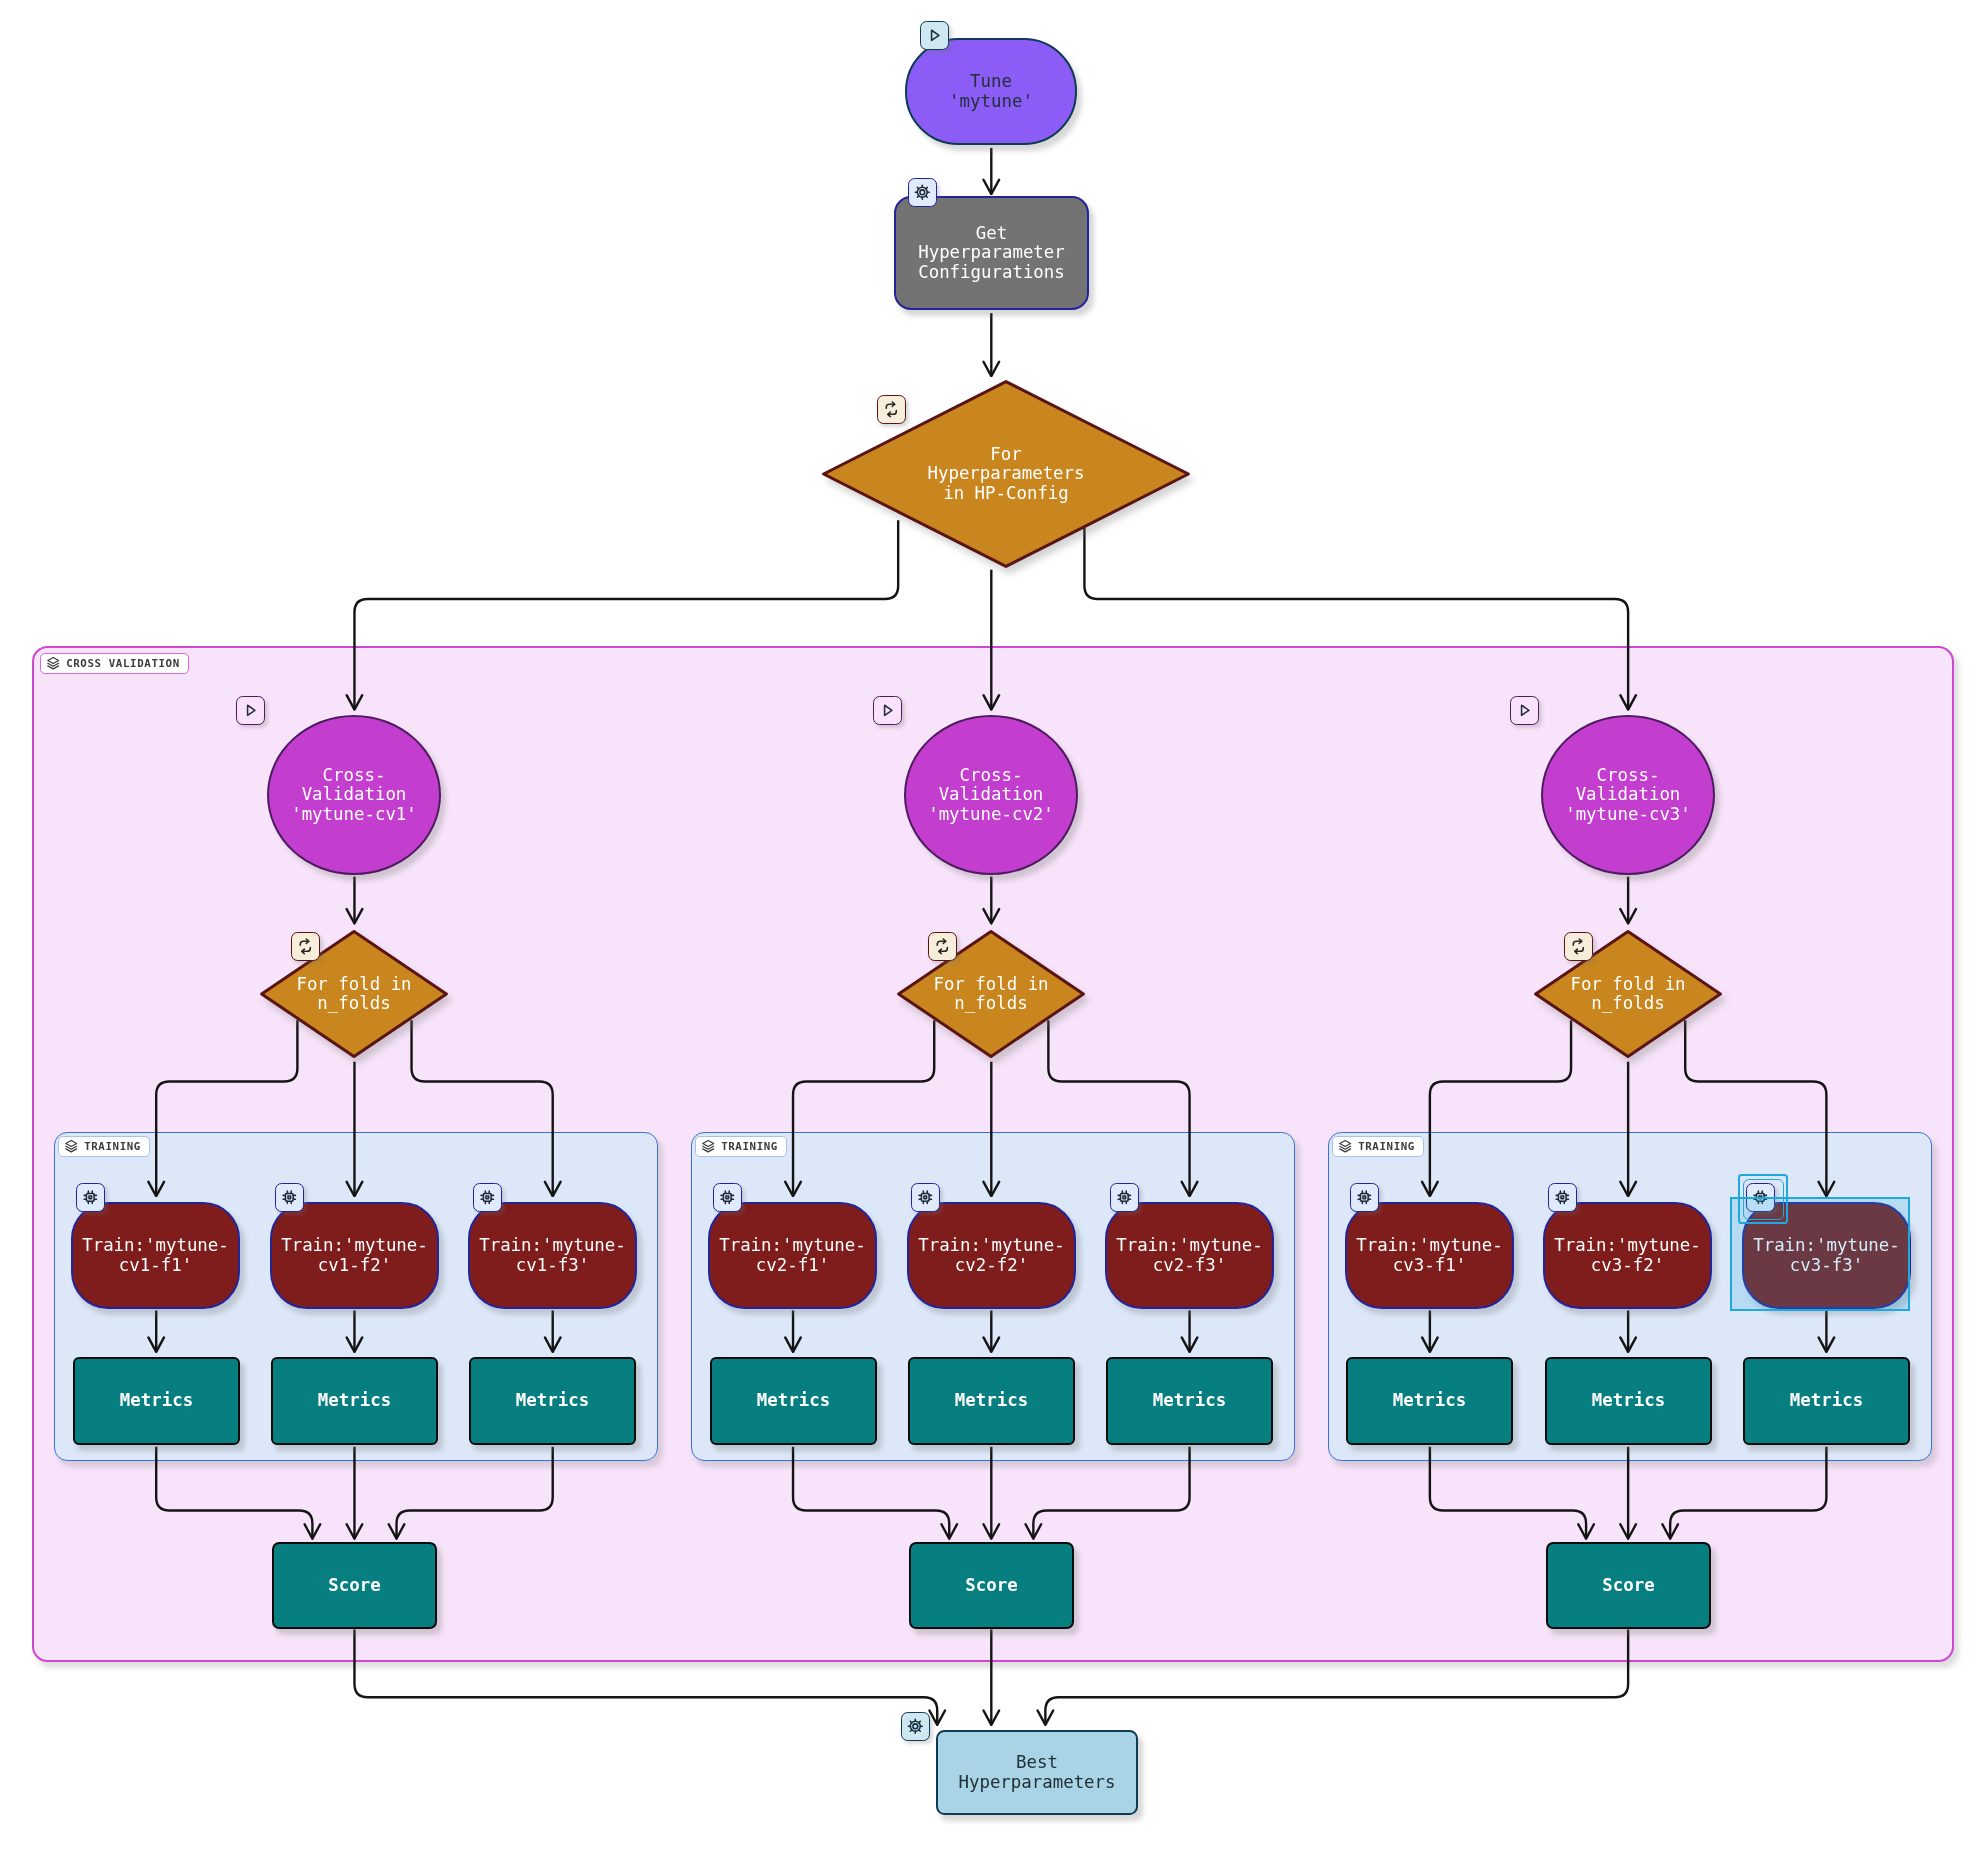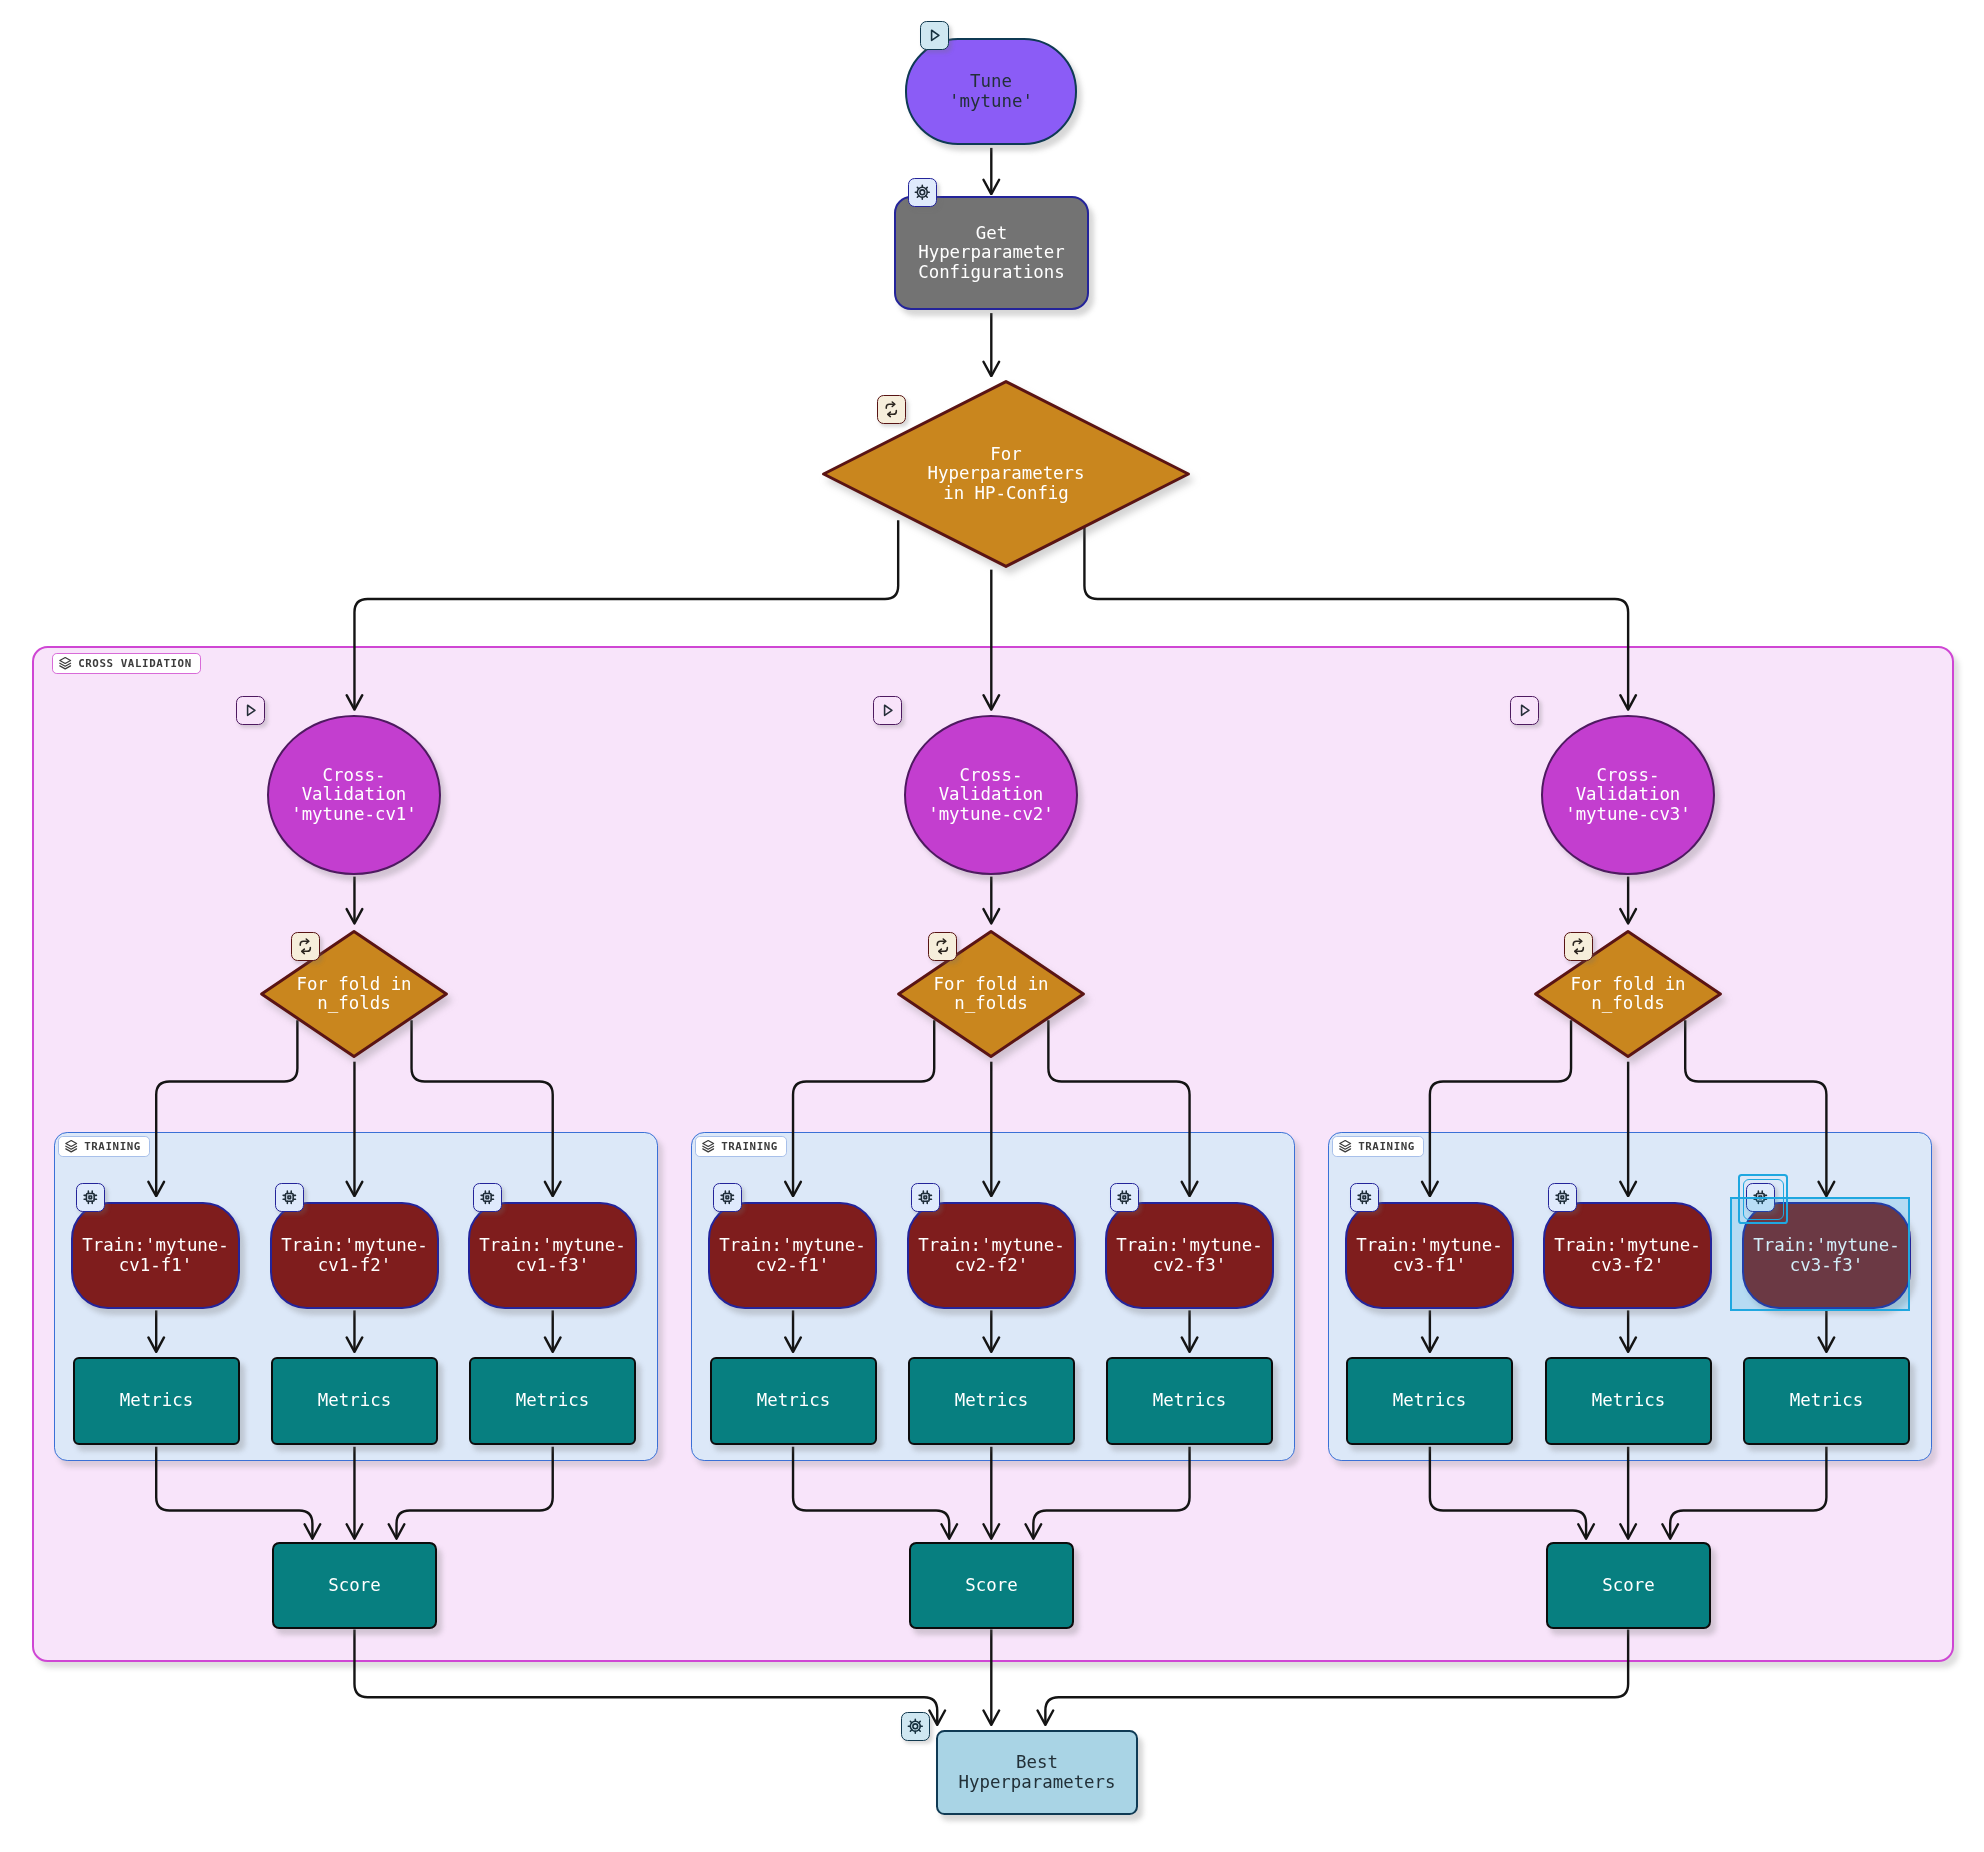--- a/index.html
+++ b/index.html
@@ -10,21 +10,21 @@
 
   .node{position:absolute;display:flex;align-items:center;justify-content:center;text-align:center;
         box-sizing:border-box;color:#ffffff;font-size:17.4px;line-height:1.12;white-space:pre-line;
         box-shadow:4.8px 6px 5.4px rgba(110,110,110,.28);}
   .lbl{white-space:pre-line;}
 
   .stadium{background:#8b5cf6;border:2.4px solid #0f3a54;border-radius:53px;color:#223038;justify-content:center;}
   .proc{background:#737373;border:2.4px solid #24249a;border-radius:17px;}
   .squircle{background:#7f1d1d;border:2.4px solid #24249a;border-radius:37px;}
   .ellipse{background:#c33ecf;border:2.4px solid #4e1a60;border-radius:50%;}
-  .teal{background:#077f80;border:2.1px solid #0c0c0c;border-radius:6px;}
+  .teal{background:#077f80;border:2.1px solid #0c0c0c;border-radius:6px;font-weight:bold;}
   .terminal{background:#a9d4e5;border:2.4px solid #0f3a54;border-radius:8.4px;color:#223038;margin-left:48px;}
 
   .diamond{position:absolute;box-shadow:none;}
   .diamond svg{position:absolute;left:0;top:0;filter:drop-shadow(4.8px 6px 3.6px rgba(110,110,110,.30));}
   .diamond polygon{stroke-linejoin:round;stroke-width:5;}
   .d-orange polygon{fill:#c9861e;stroke:#5a1414;}
   .diamond .lbl{position:absolute;inset:0;display:flex;align-items:center;justify-content:center;
                 text-align:center;color:#fff;font-size:17.4px;line-height:1.12;}
 
   .group{position:absolute;box-sizing:border-box;box-shadow:4.8px 6px 5.4px rgba(110,110,110,.22);}
@@ -82,21 +82,21 @@
       <rect x="7" y="7" width="10" height="10" rx="1.5"></rect>
       <rect x="10.3" y="10.3" width="3.4" height="3.4"></rect>
       <path d="M9.5 7 V4 M14.5 7 V4 M9.5 20 v-3 M14.5 20 v-3 M7 9.5 H4 M7 14.5 H4 M20 9.5 h-3 M20 14.5 h-3"></path>
     </symbol>
   </defs>
 </svg>
 
 <div id="canvas">
 
   <div class="group g-pink" style="left:32px;top:646px;width:1922px;height:1016px;"></div>
-  <div class="group-label gl-pink" style="left:52px;top:653px;">
+  <div class="group-label gl-pink" style="left:40px;top:653px;">
     <svg class="ic" viewBox="0 0 24 24" width="14.4" height="14.4">
         <use href="#i-layers"></use>
       </svg>
     <span>CROSS VALIDATION</span>
   </div>
 
   <div class="group g-blue" style="left:54px;top:1132px;width:604px;height:329px;"></div>
   <div class="group g-blue" style="left:691px;top:1132px;width:604px;height:329px;"></div>
   <div class="group g-blue" style="left:1328px;top:1132px;width:604px;height:329px;"></div>
 

